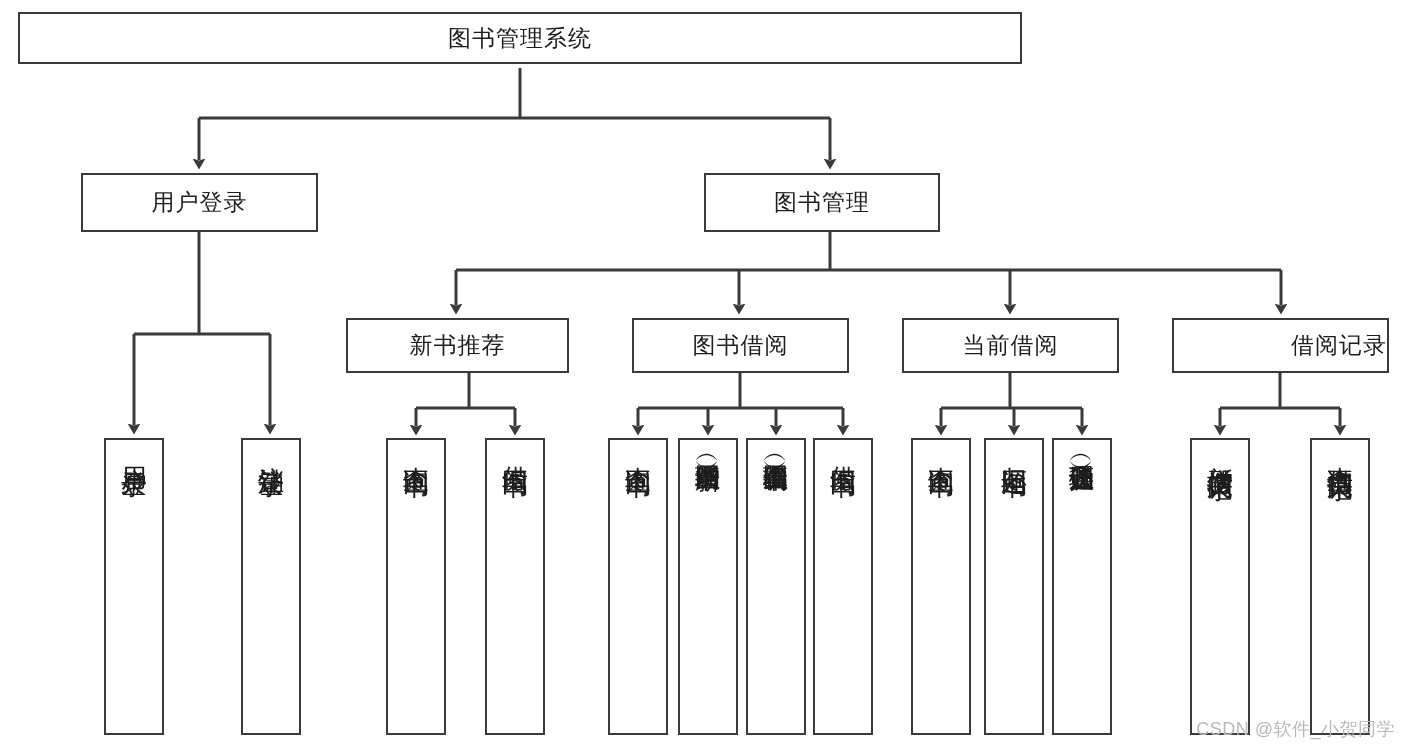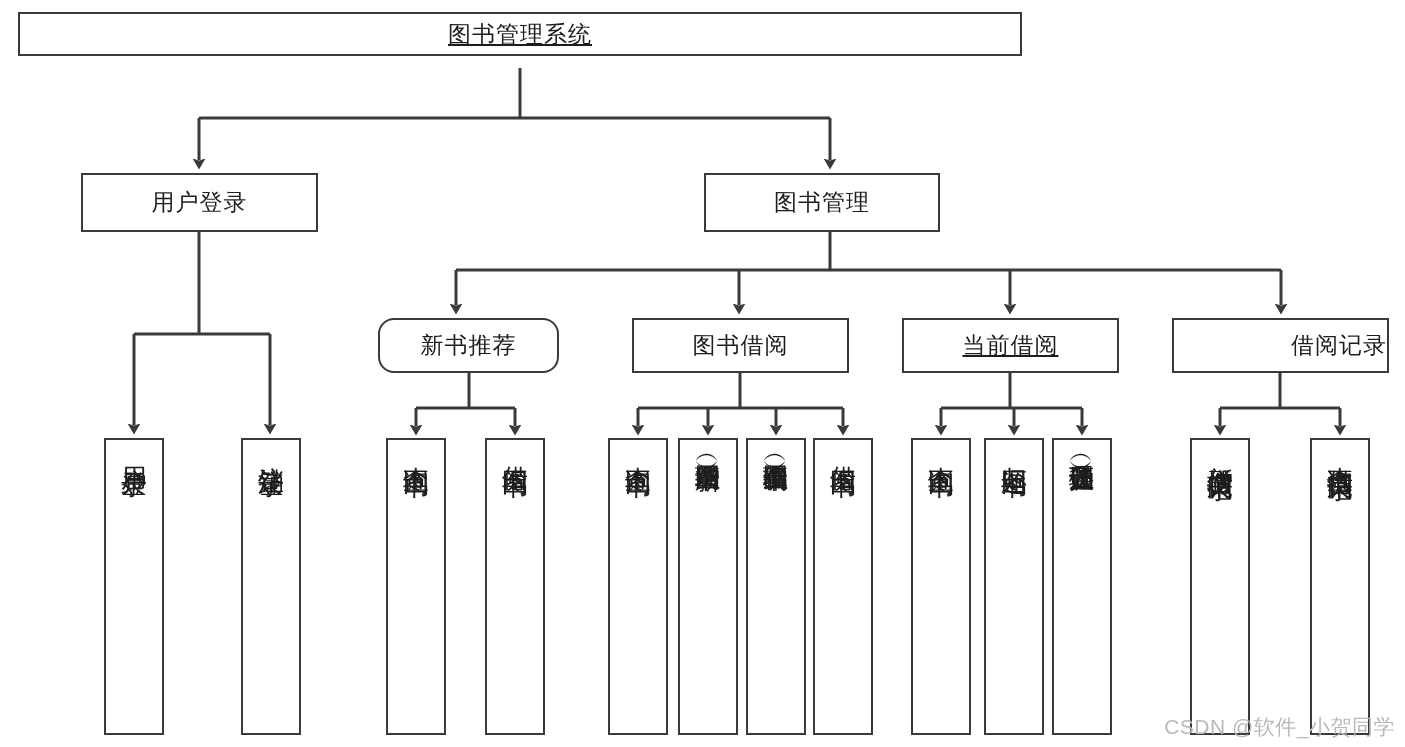--- a/index.html
+++ b/index.html
@@ -59,21 +59,21 @@
     color: #1d1d1d;
   }
   .vtext.compact {
     letter-spacing: 0px;
     font-size: 25px;
   }
   #watermark {
     position: absolute;
     right: 10px;
     bottom: 6px;
-    font-size: 21px;
+    font-size: 18px;
     color: #b9b9b9;
     letter-spacing: 0.5px;
     white-space: nowrap;
     user-select: none;
   }
 </style>
 </head>
 <body>
 
 <div id="canvas">
@@ -123,38 +123,38 @@
       <path d="M1014,408 L1014,426" marker-end="url(#arrow)"></path>
       <path d="M1082,408 L1082,426" marker-end="url(#arrow)"></path>
 
       <path d="M1280,373 L1280,408"></path>
       <path d="M1220,408 L1340,408"></path>
       <path d="M1220,408 L1220,426" marker-end="url(#arrow)"></path>
       <path d="M1340,408 L1340,426" marker-end="url(#arrow)"></path>
     </g>
   </svg>
 
-  <div class="node root" id="node-root" style="left: 18px; top: 12px; width: 1004px; height: 44px; text-decoration: underline;">
+  <div class="node root" id="node-root" style="left: 18px; top: 12px; width: 1004px; height: 52px;">
     <span>图书管理系统</span>
   </div>
 
   <div class="node horiz" id="node-l2-0" style="left: 81px; top: 173px; width: 237px; height: 59px;">
     <span>用户登录</span>
   </div>
   <div class="node horiz" id="node-l2-1" style="left: 704px; top: 173px; width: 236px; height: 59px;">
     <span>图书管理</span>
   </div>
 
-  <div class="node horiz" id="node-l3-0" style="left: 378px; top: 318px; width: 181px; height: 55px; border-radius: 16px;">
+  <div class="node horiz" id="node-l3-0" style="left: 346px; top: 318px; width: 223px; height: 55px;">
     <span>新书推荐</span>
   </div>
   <div class="node horiz" id="node-l3-1" style="left: 632px; top: 318px; width: 217px; height: 55px;">
     <span>图书借阅</span>
   </div>
-  <div class="node horiz" id="node-l3-2" style="left: 902px; top: 318px; width: 217px; height: 55px; text-decoration: underline;">
+  <div class="node horiz" id="node-l3-2" style="left: 902px; top: 318px; width: 217px; height: 55px;">
     <span>当前借阅</span>
   </div>
   <div class="node horiz" id="node-l3-3" style="left: 1172px; top: 318px; width: 217px; height: 55px; justify-content: flex-end;">
     <span>借阅记录</span>
   </div>
 
   <div class="node leaf" id="node-leaf-0" style="left: 104px; top: 438px; width: 60px; height: 297px;">
     <span class="vtext">用户登录</span>
   </div>
   <div class="node leaf" id="node-leaf-1" style="left: 241px; top: 438px; width: 60px; height: 297px;">

